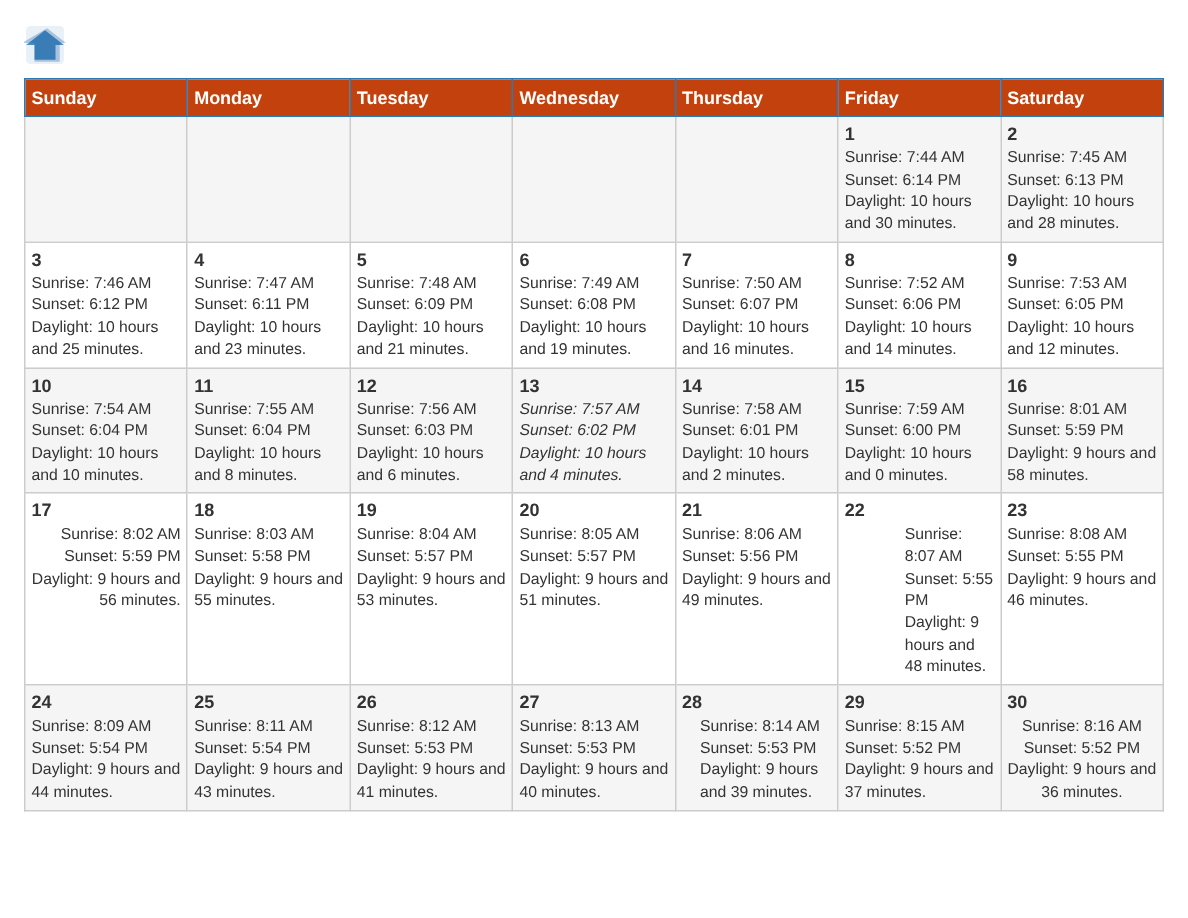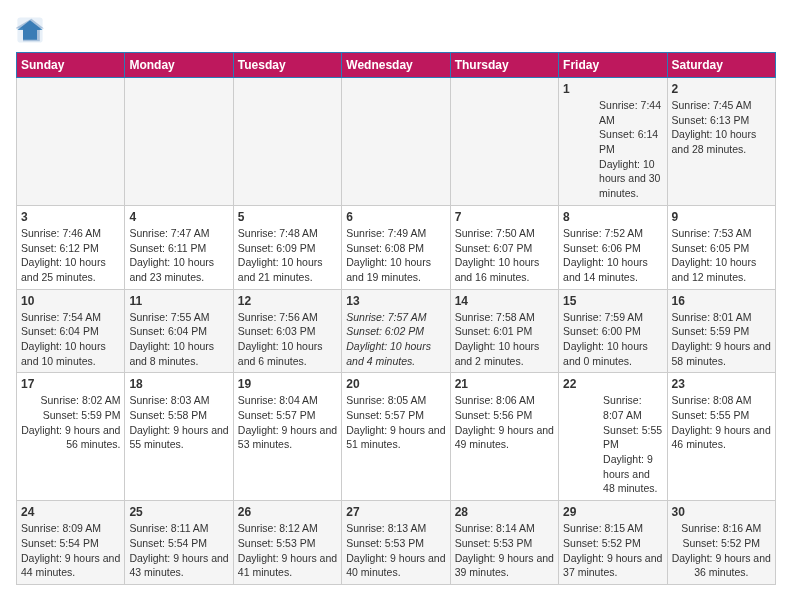--- a/index.html
+++ b/index.html
@@ -44,21 +44,21 @@
       font-size: 14px;
       color: #555;
       font-style: italic;
     }
     .calendar {
       width: 100%;
       border-collapse: collapse;
       font-size: 11px;
     }
     .calendar th {
-      background: #be185d;
+      background: #c2410c;
       color: #fff;
       padding: 5px 4px;
       text-align: left;
       font-size: 12px;
       font-weight: bold;
       border: 1px solid #2a7ab8;
     }
     .calendar td {
       vertical-align: top;
       border: 1px solid #ccc;
@@ -122,21 +122,21 @@
   </thead>
   <tbody id="calendar-body">
   <tr>
         <td class="empty-cell"></td>
         <td class="empty-cell"></td>
         <td class="empty-cell"></td>
         <td class="empty-cell"></td>
         <td class="empty-cell"></td>
         <td>
           <div class="day-number">1</div>
-          <div class="day-info" style="white-space: pre-line; margin-left: 36px;">Sunrise: 7:44 AM
+          <div class="day-info" style="white-space: pre-line;">Sunrise: 7:44 AM
 Sunset: 6:14 PM
 Daylight: 10 hours and 30 minutes.</div>
         </td>
         <td>
           <div class="day-number">2</div>
           <div class="day-info" style="white-space: pre-line;">Sunrise: 7:45 AM
 Sunset: 6:13 PM
 Daylight: 10 hours and 28 minutes.</div>
         </td>
       </tr>
@@ -292,21 +292,21 @@
 Daylight: 9 hours and 41 minutes.</div>
         </td>
         <td>
           <div class="day-number">27</div>
           <div class="day-info" style="white-space: pre-line;">Sunrise: 8:13 AM
 Sunset: 5:53 PM
 Daylight: 9 hours and 40 minutes.</div>
         </td>
         <td>
           <div class="day-number">28</div>
-          <div class="day-info" style="white-space: pre-line;">Sunrise: 8:14 AM
+          <div class="day-info" style="white-space: pre-line; margin-left: 12px;">Sunrise: 8:14 AM
 Sunset: 5:53 PM
 Daylight: 9 hours and 39 minutes.</div>
         </td>
         <td>
           <div class="day-number">29</div>
           <div class="day-info" style="white-space: pre-line;">Sunrise: 8:15 AM
 Sunset: 5:52 PM
 Daylight: 9 hours and 37 minutes.</div>
         </td>
         <td>

